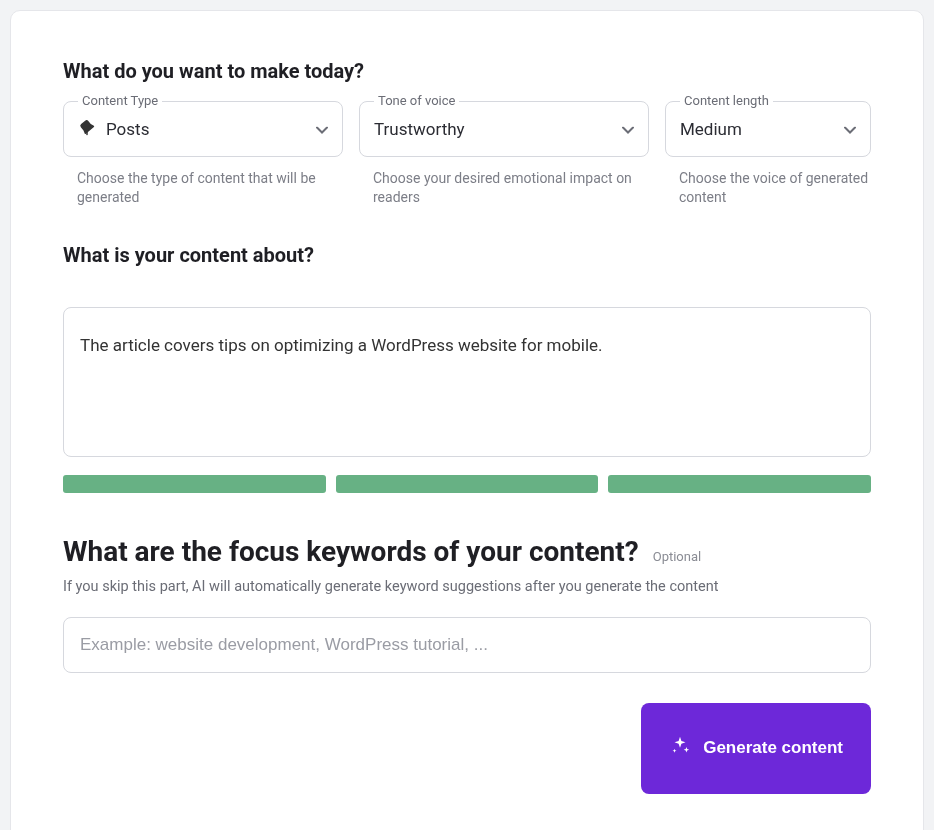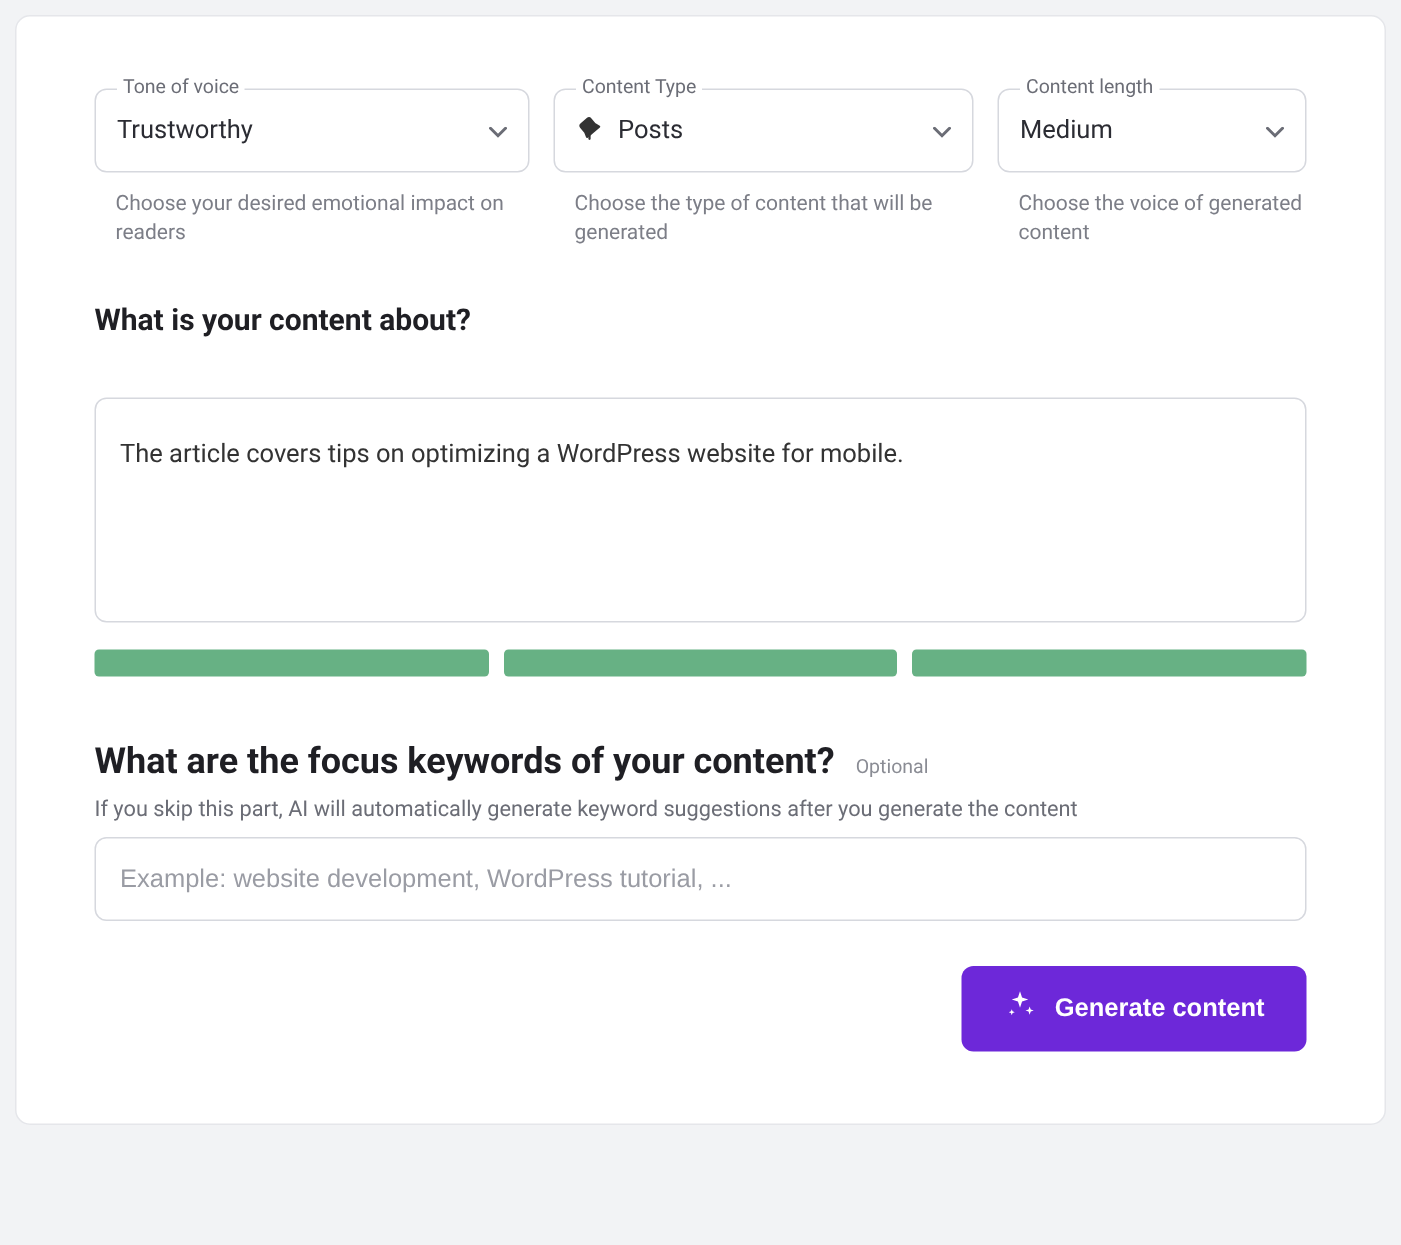--- a/index.html
+++ b/index.html
@@ -100,21 +100,21 @@
     margin-top: 10px;
   }
 
   .kw-heading-row {
     display: flex;
     align-items: baseline;
     gap: 14px;
     margin-top: 42px;
   }
   .kw-heading {
-    font-size: 24px;
+    font-size: 28px;
     font-weight: 700;
     color: #1f1f24;
   }
   .optional-tag {
     font-size: 13px;
     color: #8a8c94;
     font-weight: 400;
   }
   .kw-sub {
     font-size: 14.5px;
@@ -122,91 +122,92 @@
     margin-top: 10px;
   }
   .kw-input {
     width: 100%;
     border: 1px solid #d6d8de;
     border-radius: 8px;
     height: 56px;
     padding: 0 16px;
     font-size: 17px;
     color: #333;
-    margin-top: 10px;
+    margin-top: 22px;
   }
   .kw-input::placeholder { color: #9a9ca4; }
   .kw-hint {
     font-size: 14px;
     color: #7c7e87;
     margin-top: 12px;
   }
 
   .action-row {
     display: flex;
     justify-content: flex-end;
     margin-top: 30px;
   }
   .generate-btn {
     background: #6d28d9;
     color: #fff;
     border: none;
     border-radius: 8px;
-    padding: 15px 28px;
+    padding: 32px 28px;
     font-size: 17px;
     font-weight: 700;
     display: flex;
     align-items: center;
     gap: 12px;
     cursor: pointer;
   }
 
   .spacer { height: 36px; }
 </style>
 </head>
 <body>
 
 <div class="card">
 
   
+  <div class="section-heading">What do you want to make today?</div>
 
   <div class="row">
-
-    <div class="col col-tv">
-      <div class="select-wrap">
-        <span class="float-label">Tone of voice</span>
-        <span class="select-value">Trustworthy</span>
-        <span class="caret">
-          <svg width="12" height="8" viewBox="0 0 12 8">
-              <path d="M1 1l5 5 5-5" stroke="#6b6d76" stroke-width="2" fill="none" stroke-linecap="round"></path>
-            </svg>
-        </span>
-      </div>
-      <div class="helper">Choose your desired emotional impact on readers</div>
-    </div>
 
     <div class="col col-ct">
       <div class="select-wrap">
         <span class="float-label">Content Type</span>
         <span class="select-value">
           <span>
             <svg width="18" height="18" viewBox="0 0 24 24" fill="none" stroke="#333" stroke-width="2" stroke-linecap="round" stroke-linejoin="round">
               <line x1="12" y1="17" x2="12" y2="22"></line>
               <path d="M5 17h14l-1.5-4.5V7a2 2 0 0 0-2-2h-7a2 2 0 0 0-2 2v5.5L5 17z" transform="rotate(-40 12 12)" fill="#333"></path>
             </svg>
           </span>
           <span>Posts</span>
         </span>
         <span class="caret">
           <svg width="12" height="8" viewBox="0 0 12 8">
               <path d="M1 1l5 5 5-5" stroke="#6b6d76" stroke-width="2" fill="none" stroke-linecap="round"></path>
             </svg>
         </span>
       </div>
       <div class="helper">Choose the type of content that will be generated</div>
+    </div>
+
+    <div class="col col-tv">
+      <div class="select-wrap">
+        <span class="float-label">Tone of voice</span>
+        <span class="select-value">Trustworthy</span>
+        <span class="caret">
+          <svg width="12" height="8" viewBox="0 0 12 8">
+              <path d="M1 1l5 5 5-5" stroke="#6b6d76" stroke-width="2" fill="none" stroke-linecap="round"></path>
+            </svg>
+        </span>
+      </div>
+      <div class="helper">Choose your desired emotional impact on readers</div>
     </div>
 
     <div class="col col-cl">
       <div class="select-wrap">
         <span class="float-label">Content length</span>
         <span class="select-value">Medium</span>
         <span class="caret">
           <svg width="12" height="8" viewBox="0 0 12 8">
               <path d="M1 1l5 5 5-5" stroke="#6b6d76" stroke-width="2" fill="none" stroke-linecap="round"></path>
             </svg>

